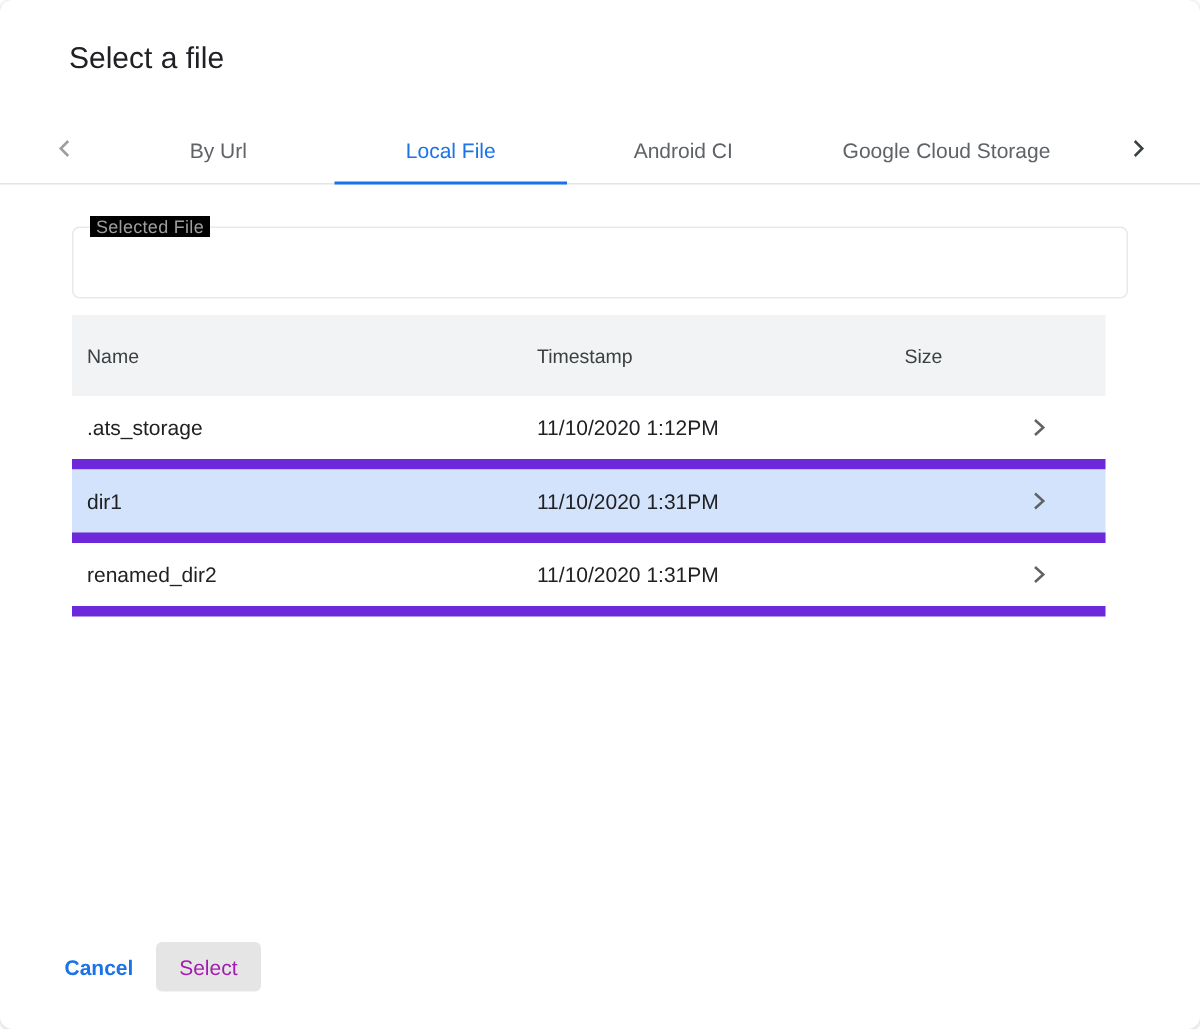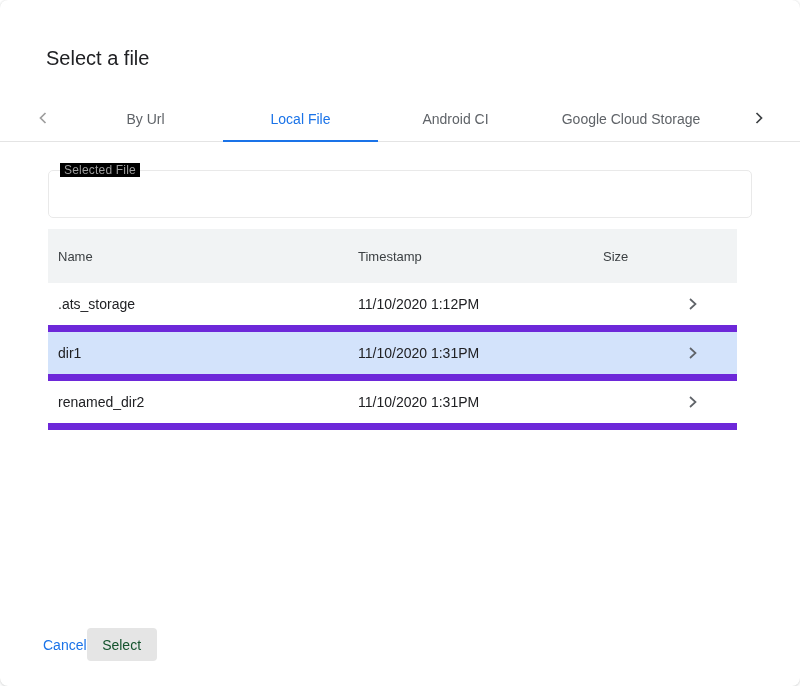--- a/index.html
+++ b/index.html
@@ -13,21 +13,21 @@
     position: relative;
     width: 800px; height: 686px;
     background: #ffffff;
     border-radius: 8px;
     box-shadow: 0 1px 3px rgba(60,64,67,.18), 0 0 2px rgba(60,64,67,.12);
     overflow: hidden;
   }
   
   .dialog-title {
     margin: 0;
-    padding: 47px 0 0 46px;
+    padding: 28px 0 0 46px;
     font-size: 20px;
     line-height: 23px;
     font-weight: 400;
     color: #202124;
   }
   
   .tab-bar {
     position: relative;
     margin-top: 27px;
     height: 45px;
@@ -134,27 +134,28 @@
   
   .footer {
     position: absolute;
     left: 43px; bottom: 25px;
     display: flex; align-items: center;
   }
   .cancel-btn {
     background: none; border: none; padding: 0;
     font-family: "Liberation Sans", sans-serif;
     color: #1a73e8;
-    font-size: 14px; font-weight: 400;
+    font-size: 14px; font-weight: 700;
     cursor: pointer;
   }
   .select-btn {
+    margin-left: 15px;
     width: 70px; height: 33px;
     background: #e5e5e5;
-    color: #14532d;
+    color: #a21caf;
     border: none; border-radius: 4px;
     font-family: "Liberation Sans", sans-serif;
     font-size: 14px; font-weight: 500;
     cursor: default;
   }
 </style>
 </head>
 <body>
 
 <div class="dialog">

